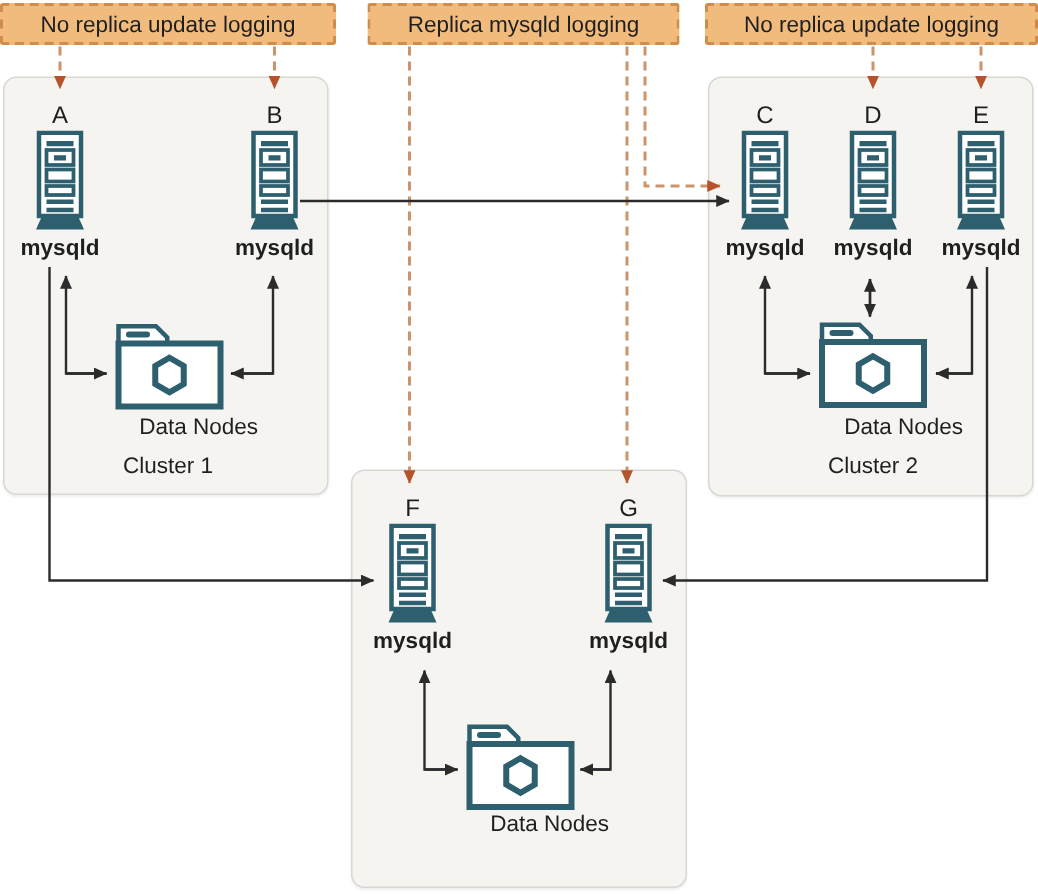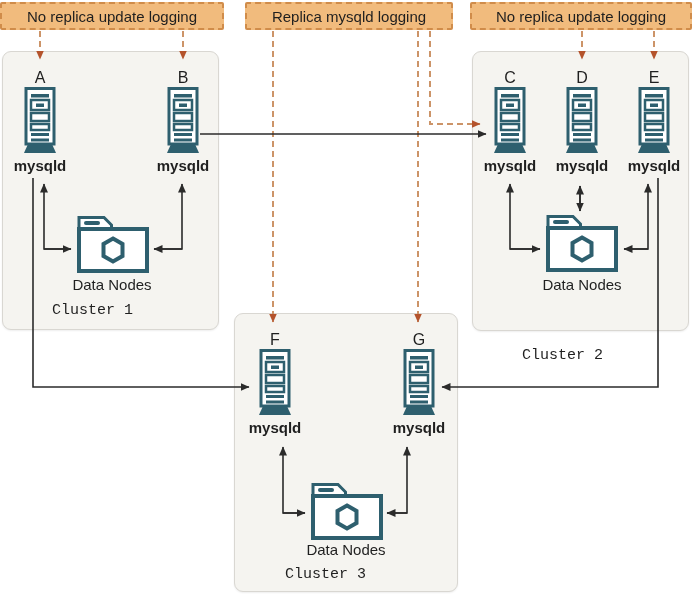--- a/index.html
+++ b/index.html
@@ -7,22 +7,22 @@
     --teal:#2e5f6e; --line:#2b2b2b; --cluster_fill:#f5f4f0; --cluster_border:#d9d7d2; --text:#1f1f1f;
   }
   html,body{margin:0;padding:0;background:#fff;}
   .canvas{position:relative;width:692px;height:596px;background:#fff;overflow:hidden;
           font-family:"Liberation Sans","DejaVu Sans",sans-serif;color:var(--text);}
   .note{position:absolute;box-sizing:border-box;height:28px;background:var(--note_fill);
         border:2px dashed var(--note_border);border-radius:2px;display:flex;align-items:center;
         justify-content:center;font-size:15px;color:var(--text);}
   .cluster{position:absolute;box-sizing:border-box;background:var(--cluster_fill);
            border:1px solid var(--cluster_border);border-radius:9px;box-shadow:0 1px 2px rgba(0,0,0,.07);}
-  .ctitle{position:absolute;width:120px;font-size:15px;font-family:Liberation Mono, monospace;}
-  .dnlabel{position:absolute;width:120px;text-align:center;font-size:15px;}
+  .ctitle{position:absolute;width:120px;text-align:center;font-size:15px;}
+  .dnlabel{position:absolute;width:120px;text-align:right;font-size:15px;}
   .node{position:absolute;width:70px;text-align:center;}
   .node .letter{font-size:16px;height:18px;line-height:18px;}
   .node svg{display:block;margin:0 auto;}
   .node .plabel{font-size:15px;margin-top:2px;font-weight:bold;}
   .folder{position:absolute;}
   svg .tl{fill:#fff;stroke:var(--teal);}
   svg .tf{fill:var(--teal);stroke:none;}
   svg .to{fill:none;stroke:var(--teal);}
   .ln{stroke:var(--line);stroke-width:1.6;fill:none;}
   .ld{stroke:var(--dash);stroke-width:2;stroke-dasharray:6 4;fill:none;}
@@ -224,16 +224,15 @@
     <svg width="76" height="62" viewBox="0 0 76 62">
       <path d="M4,16 V4.5 H29 L36.5,12 V16 Z" class="tl" stroke-width="3"></path>
       <rect x="9" y="8" width="16" height="4" rx="2" class="tf"></rect>
       <rect x="4" y="16" width="68" height="42" class="tl" stroke-width="4"></rect>
       <polygon points="38,25.5 47.5,31 47.5,43 38,48.5 28.5,43 28.5,31" class="tl" stroke-width="4"></polygon>
     </svg>
   </div>
   <div class="dnlabel" style="left:286px;top:541px;">Data Nodes</div>
 
   <div class="ctitle" style="left:52px;top:302px;">Cluster 1</div>
-  <div class="ctitle" style="left:522px;top:302px;margin-top:45px;">Cluster 2</div>
-  <div class="ctitle" style="left:285px;top:566px;">Cluster 3</div>
+  <div class="ctitle" style="left:522px;top:302px;">Cluster 2</div>
 
 </div>
 
 </body></html>

